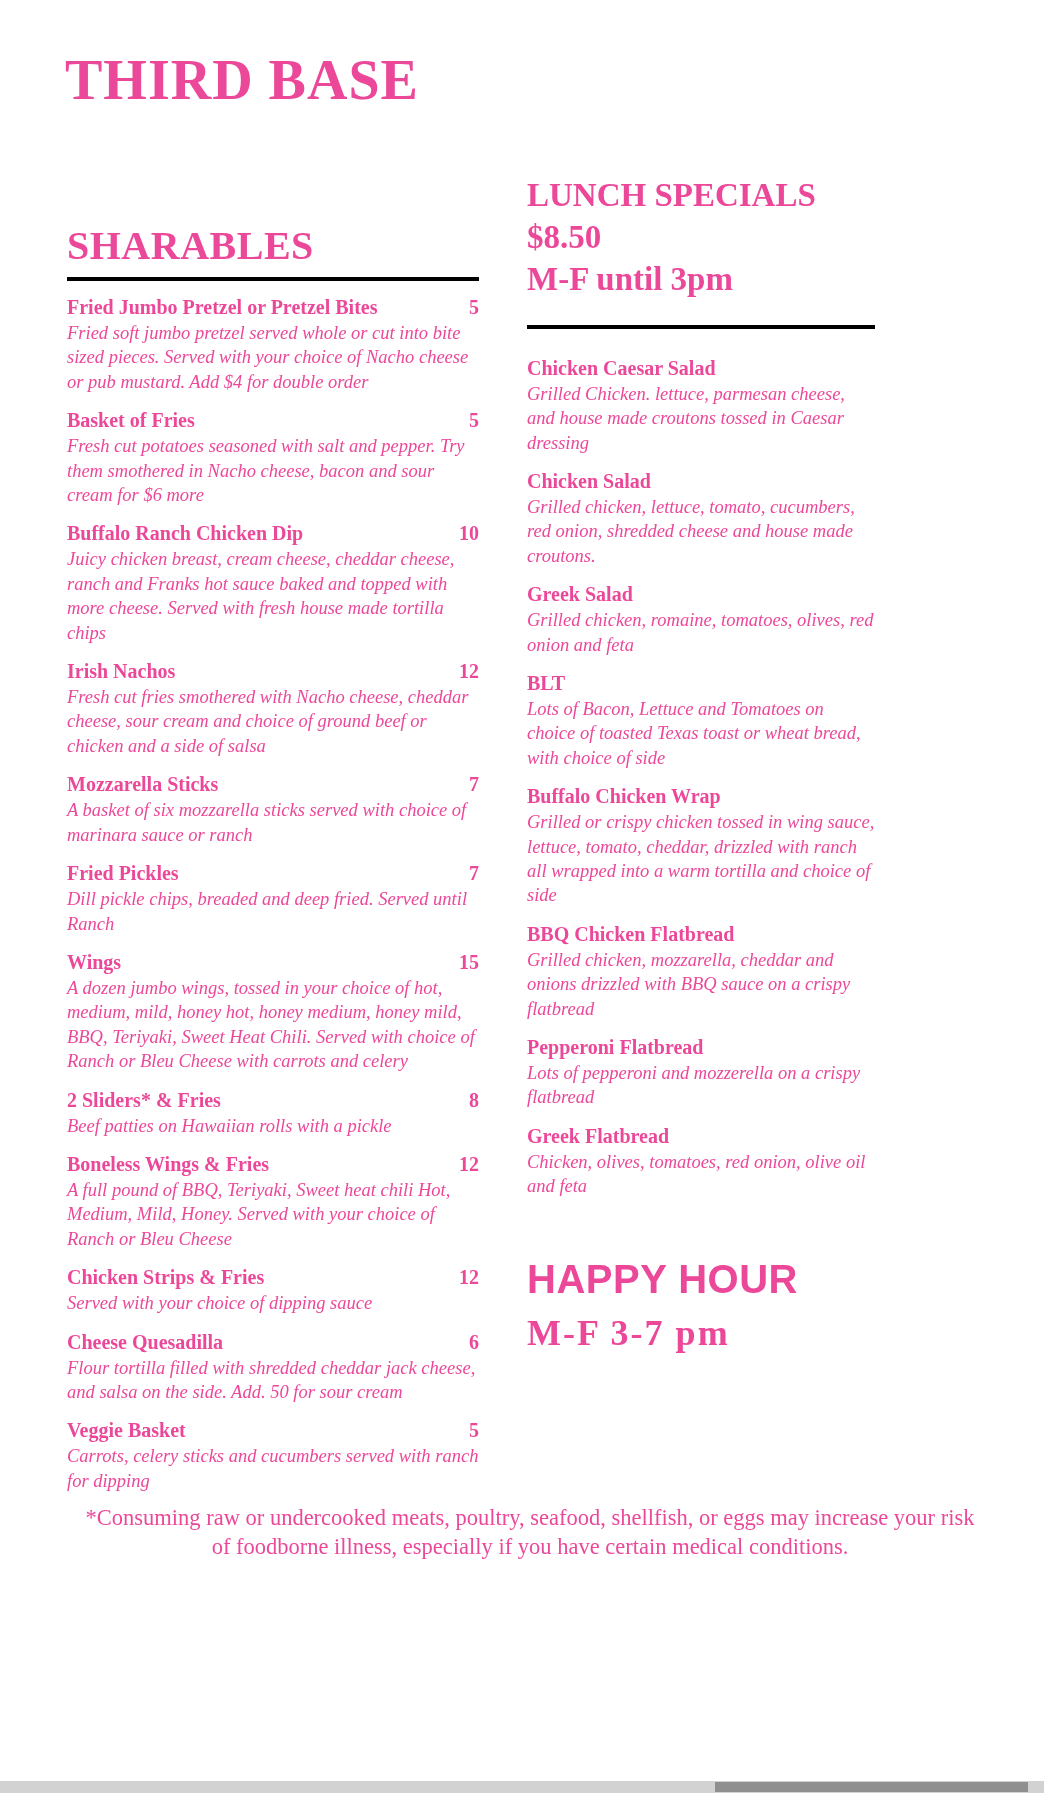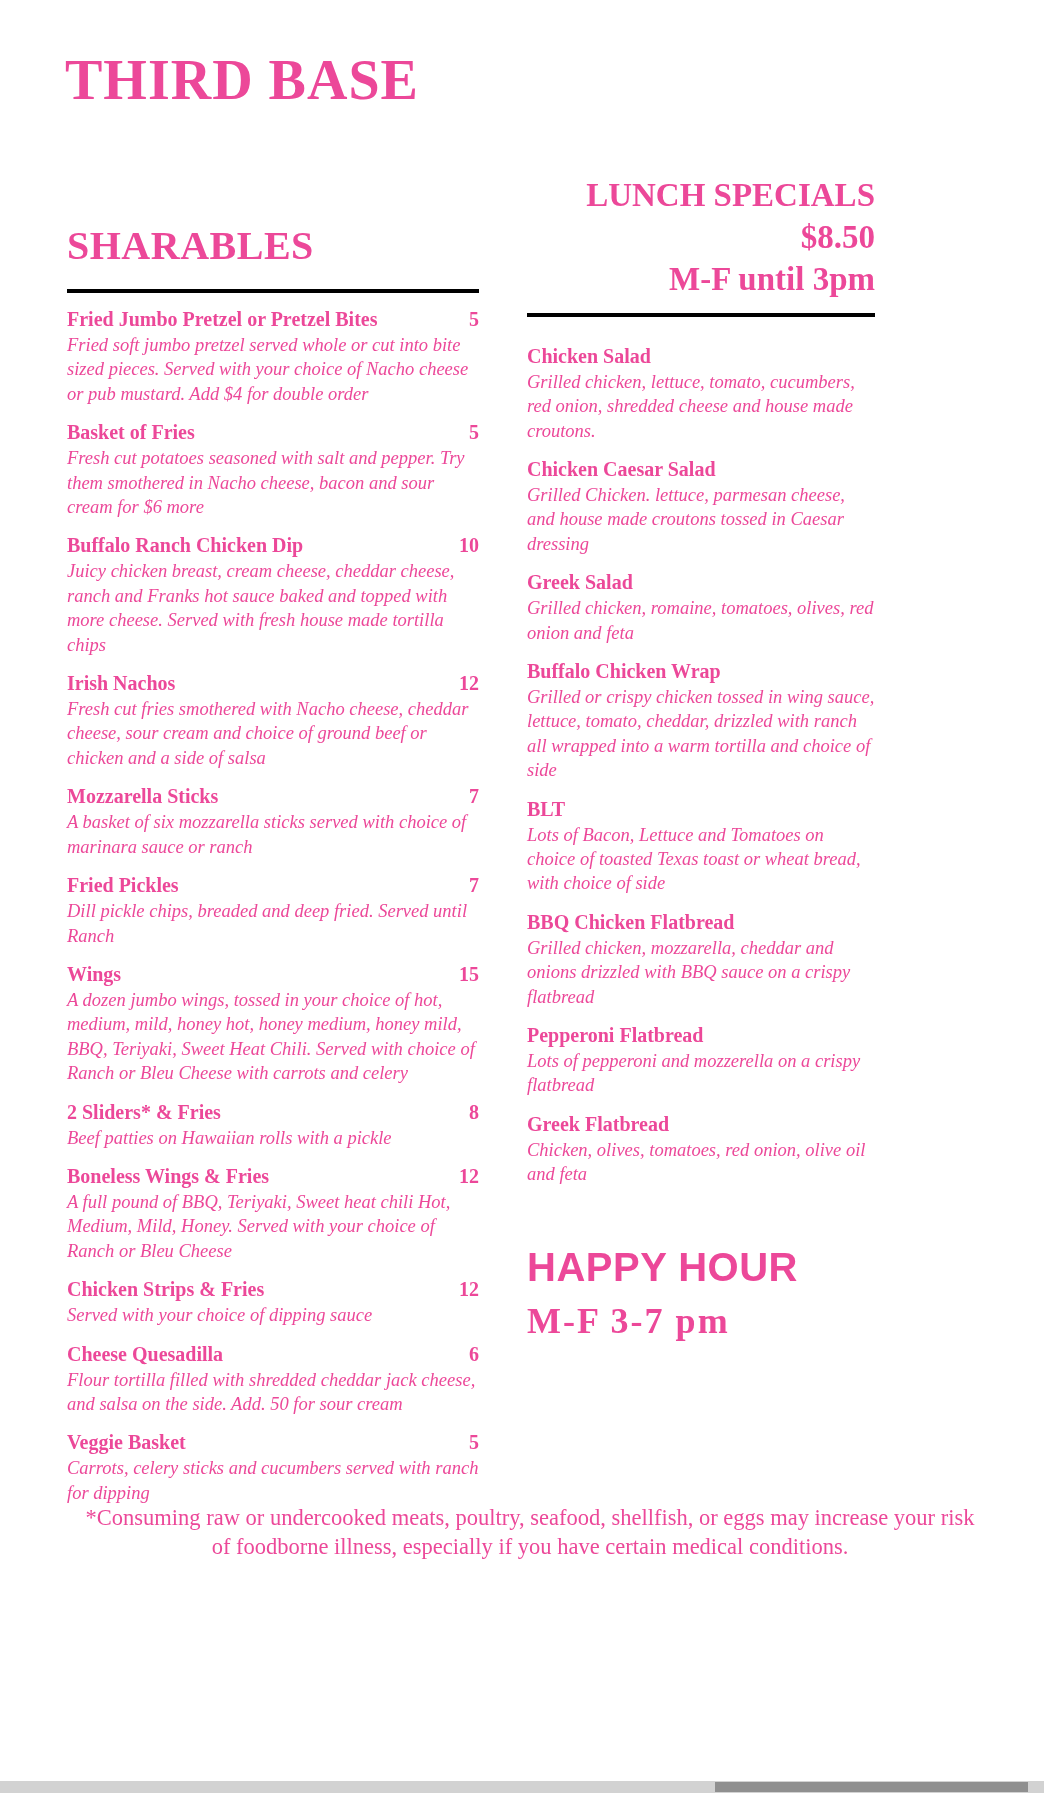--- a/index.html
+++ b/index.html
@@ -28,44 +28,44 @@
   }
   .col-left { width: 412px; flex: 0 0 412px; }
   .col-right { width: 348px; flex: 0 0 348px; }
 
   .sharables-heading {
     margin: 48px 0 0 0;
     font-size: 40px;
     font-weight: bold;
     letter-spacing: 0.5px;
     border-bottom: 4px solid #000;
-    padding-bottom: 20px;
+    padding-bottom: 8px;
   }
   .menu-item { margin-top: 15px; }
   .item-head {
     display: flex;
     justify-content: space-between;
     font-weight: bold;
     font-size: 20px;
     align-items: center;
   }
   .item-desc {
     font-style: italic;
     font-size: 18.5px;
     line-height: 1.32;
     margin-top: 2px;
   }
 
   .lunch-heading {
-    text-align: right;
+    text-align: left;
     font-weight: bold;
     font-size: 33px;
     line-height: 1.28;
     border-bottom: 4px solid #000;
-    padding-bottom: 12px;
+    padding-bottom: 24px;
   }
   .lunch-items { margin-top: 28px; }
 
   .happy-hour { margin-top: 58px; }
   .hh-title {
     font-family: "Liberation Sans", sans-serif;
     font-weight: 800;
     font-size: 40px;
     letter-spacing: 0.5px;
   }
@@ -209,47 +209,47 @@
     <div class="col-right">
       <div class="lunch-heading">
         <div>LUNCH SPECIALS</div>
         <div>$8.50</div>
         <div>M-F until 3pm</div>
       </div>
 
       <div class="lunch-items">
         <div class="menu-item">
           <div class="item-head">
+              <span>Chicken Caesar Salad</span>
+            </div>
+          <div class="item-desc">Grilled Chicken. lettuce, parmesan cheese, and house made croutons tossed in Caesar dressing</div>
+        </div>
+        <div class="menu-item">
+          <div class="item-head">
               <span>Chicken Salad</span>
             </div>
           <div class="item-desc">Grilled chicken, lettuce, tomato, cucumbers, red onion, shredded cheese and house made croutons.</div>
         </div>
         <div class="menu-item">
           <div class="item-head">
-              <span>Chicken Caesar Salad</span>
-            </div>
-          <div class="item-desc">Grilled Chicken. lettuce, parmesan cheese, and house made croutons tossed in Caesar dressing</div>
-        </div>
-        <div class="menu-item">
-          <div class="item-head">
               <span>Greek Salad</span>
             </div>
           <div class="item-desc">Grilled chicken, romaine, tomatoes, olives, red onion and feta</div>
         </div>
         <div class="menu-item">
           <div class="item-head">
+              <span>BLT</span>
+            </div>
+          <div class="item-desc">Lots of Bacon, Lettuce and Tomatoes on choice of toasted Texas toast or wheat bread, with choice of side</div>
+        </div>
+        <div class="menu-item">
+          <div class="item-head">
               <span>Buffalo Chicken Wrap</span>
             </div>
           <div class="item-desc">Grilled or crispy chicken tossed in wing sauce, lettuce, tomato, cheddar, drizzled with ranch all wrapped into a warm tortilla and choice of side</div>
-        </div>
-        <div class="menu-item">
-          <div class="item-head">
-              <span>BLT</span>
-            </div>
-          <div class="item-desc">Lots of Bacon, Lettuce and Tomatoes on choice of toasted Texas toast or wheat bread, with choice of side</div>
         </div>
         <div class="menu-item">
           <div class="item-head">
               <span>BBQ Chicken Flatbread</span>
             </div>
           <div class="item-desc">Grilled chicken, mozzarella, cheddar and onions drizzled with BBQ sauce on a crispy flatbread</div>
         </div>
         <div class="menu-item">
           <div class="item-head">
               <span>Pepperoni Flatbread</span>

